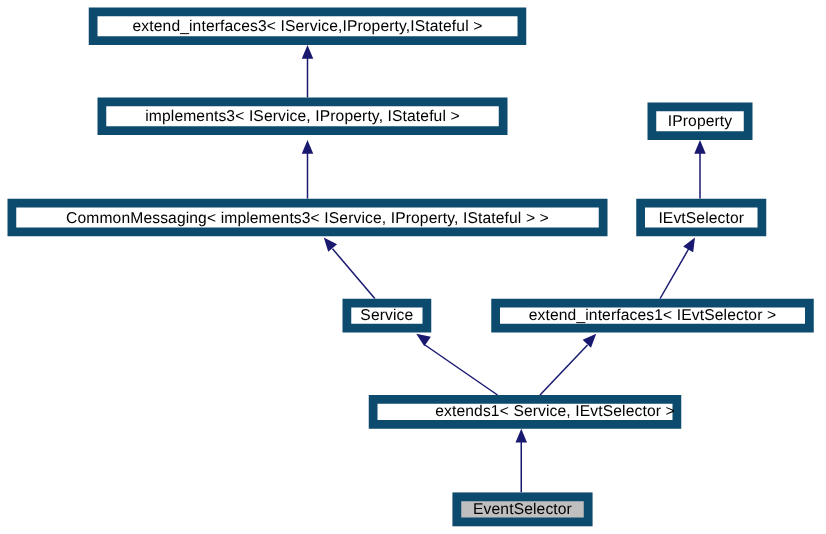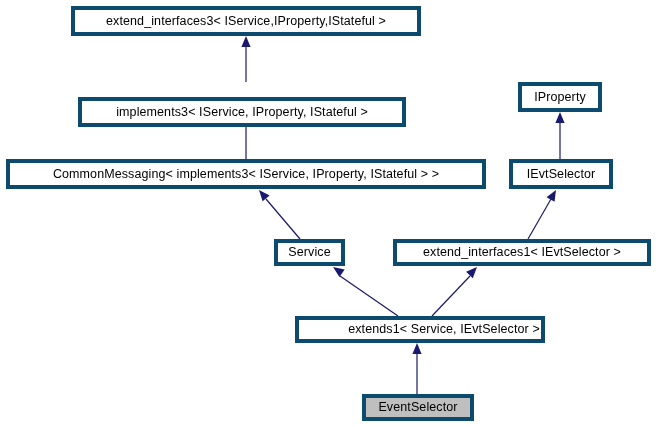--- a/index.html
+++ b/index.html
@@ -22,21 +22,21 @@
     position: absolute;
     left: 0;
     top: 0;
     width: 661px;
     height: 427px;
     pointer-events: none;
   }
   .uml-node {
     position: absolute;
     box-sizing: border-box;
-    border: 4px solid #0c4a6e;
+    border: 7px solid #0c4a6e;
     background: #ffffff;
     display: flex;
     align-items: center;
     justify-content: center;
     white-space: nowrap;
     font-family: "Liberation Sans", sans-serif;
     font-size: 12.5px;
     line-height: 1;
     color: #000000;
     letter-spacing: 0.1px;
@@ -83,21 +83,21 @@
         <polygon points="477,267 472.75875331347265,278.1432412943462 466.08875852440406,271.80674624473096" fill="#191970"></polygon>
       </g>
       <g>
         <path d="M 417,394 L 417,352" stroke="#191970" stroke-width="1.2" fill="none"></path>
         <polygon points="417,343 421.6,354 412.4,354" fill="#191970"></polygon>
       </g>
     </svg>
 <div class="uml-node" style="left: 71px; top: 6px; width: 350px; height: 30px;">
       <span class="node-label">extend_interfaces3&lt; IService,IProperty,IStateful &gt;</span>
     </div>
-    <div class="uml-node" style="left: 78px; top: 97px; width: 328px; height: 30px;">
+    <div class="uml-node" style="left: 78px; top: 78px; width: 328px; height: 30px;">
       <span class="node-label">implements3&lt; IService, IProperty, IStateful &gt;</span>
     </div>
     <div class="uml-node" style="left: 518px; top: 82px; width: 84px; height: 30px;">
       <span class="node-label">IProperty</span>
     </div>
     <div class="uml-node" style="left: 6px; top: 159px; width: 480px; height: 30px;">
       <span class="node-label">CommonMessaging&lt; implements3&lt; IService, IProperty, IStateful &gt; &gt;</span>
     </div>
     <div class="uml-node" style="left: 274px; top: 239px; width: 71px; height: 27px;">
       <span class="node-label">Service</span>

